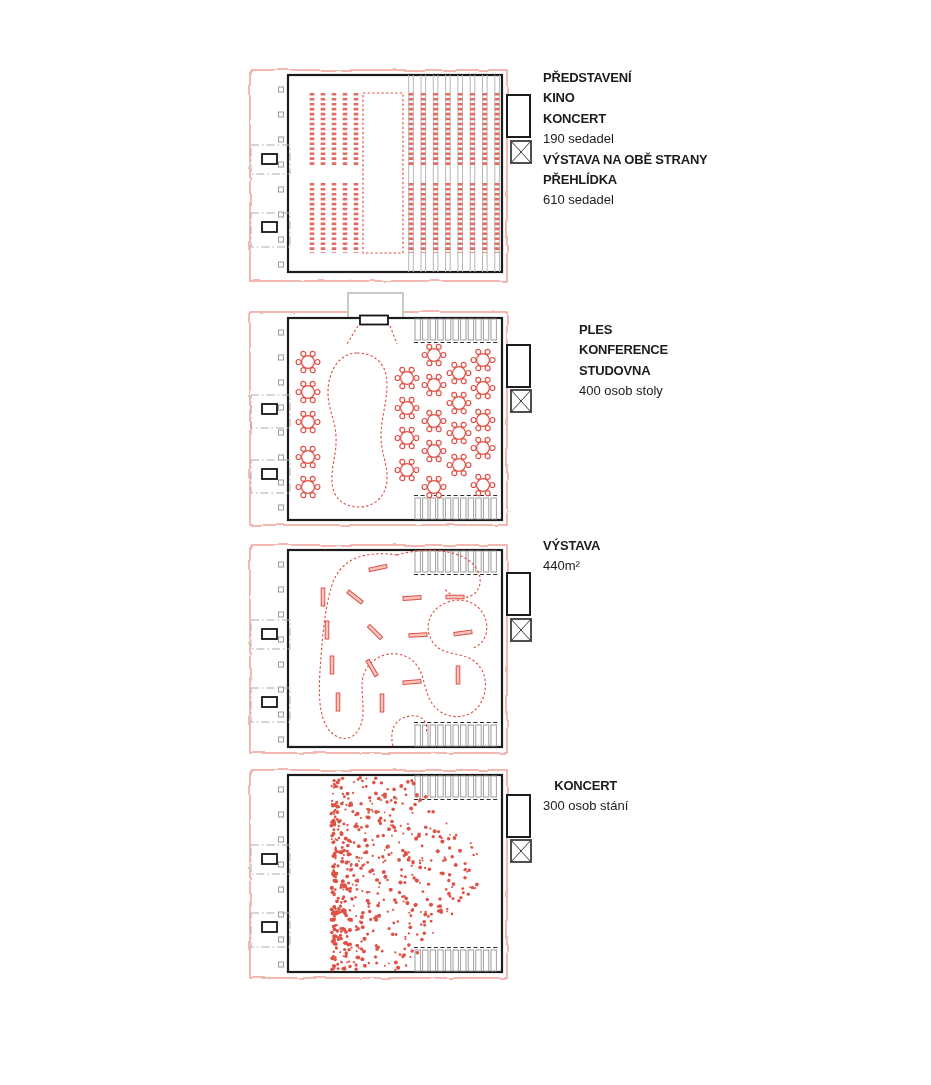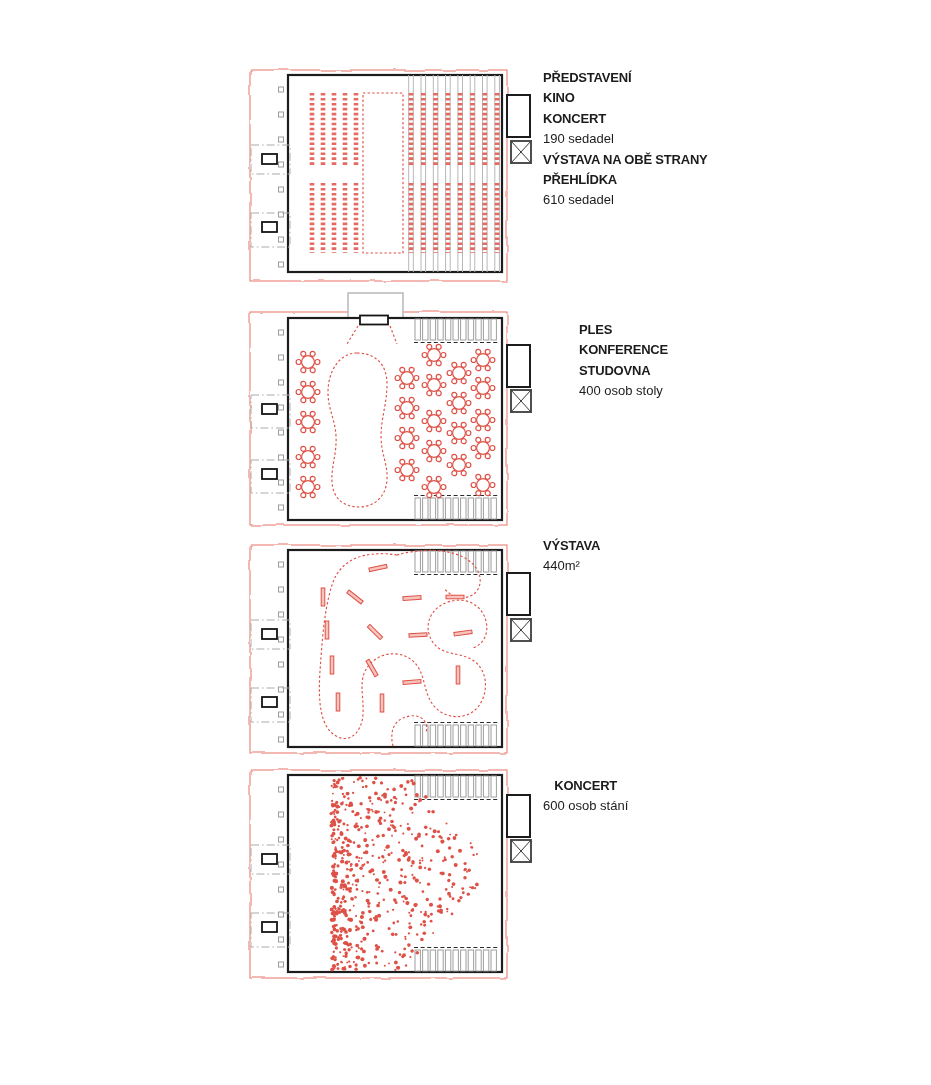--- a/index.html
+++ b/index.html
@@ -955,16 +955,16 @@
     <div class="cap-line">400 osob stoly</div>
   </div>
 
   <div class="caption" style="top:536px;">
     <div class="cap-line strong">VÝSTAVA</div>
     <div class="cap-line">440m²</div>
   </div>
 
   <div class="caption" style="top:776px;text-align:center;">
     <div class="cap-line strong">KONCERT</div>
-    <div class="cap-line">600 osob stání</div>
+    <div class="cap-line">300 osob stání</div>
   </div>
 
 </div>
 
 </body></html>

